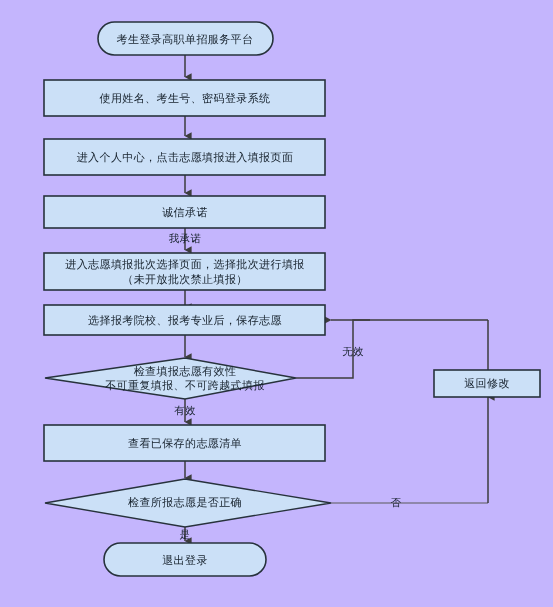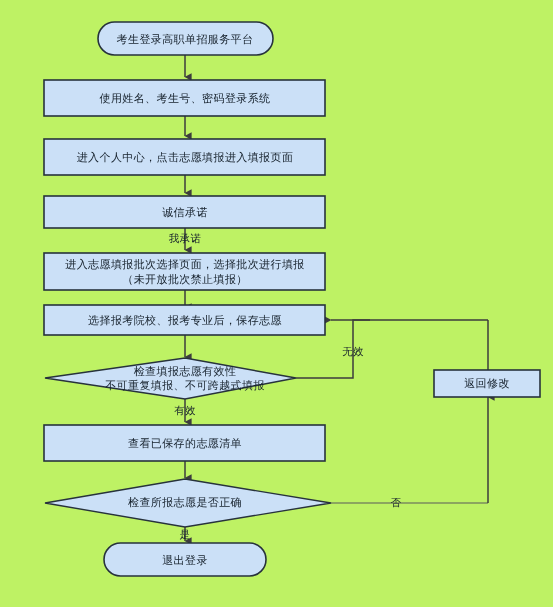--- a/index.html
+++ b/index.html
@@ -10,21 +10,21 @@
   body {
     width: 553px;
     height: 607px;
     overflow: hidden;
     font-family: "DejaVu Sans", "Liberation Sans", sans-serif;
   }
   #flow-root {
     position: relative;
     width: 553px;
     height: 607px;
-    background: #bef264;
+    background: #c4b5fd;
     text-align: right;
   }
   svg#flow-svg {
     position: absolute;
     top: 0;
     left: 0;
     width: 553px;
     height: 607px;
     display: block;
   }

